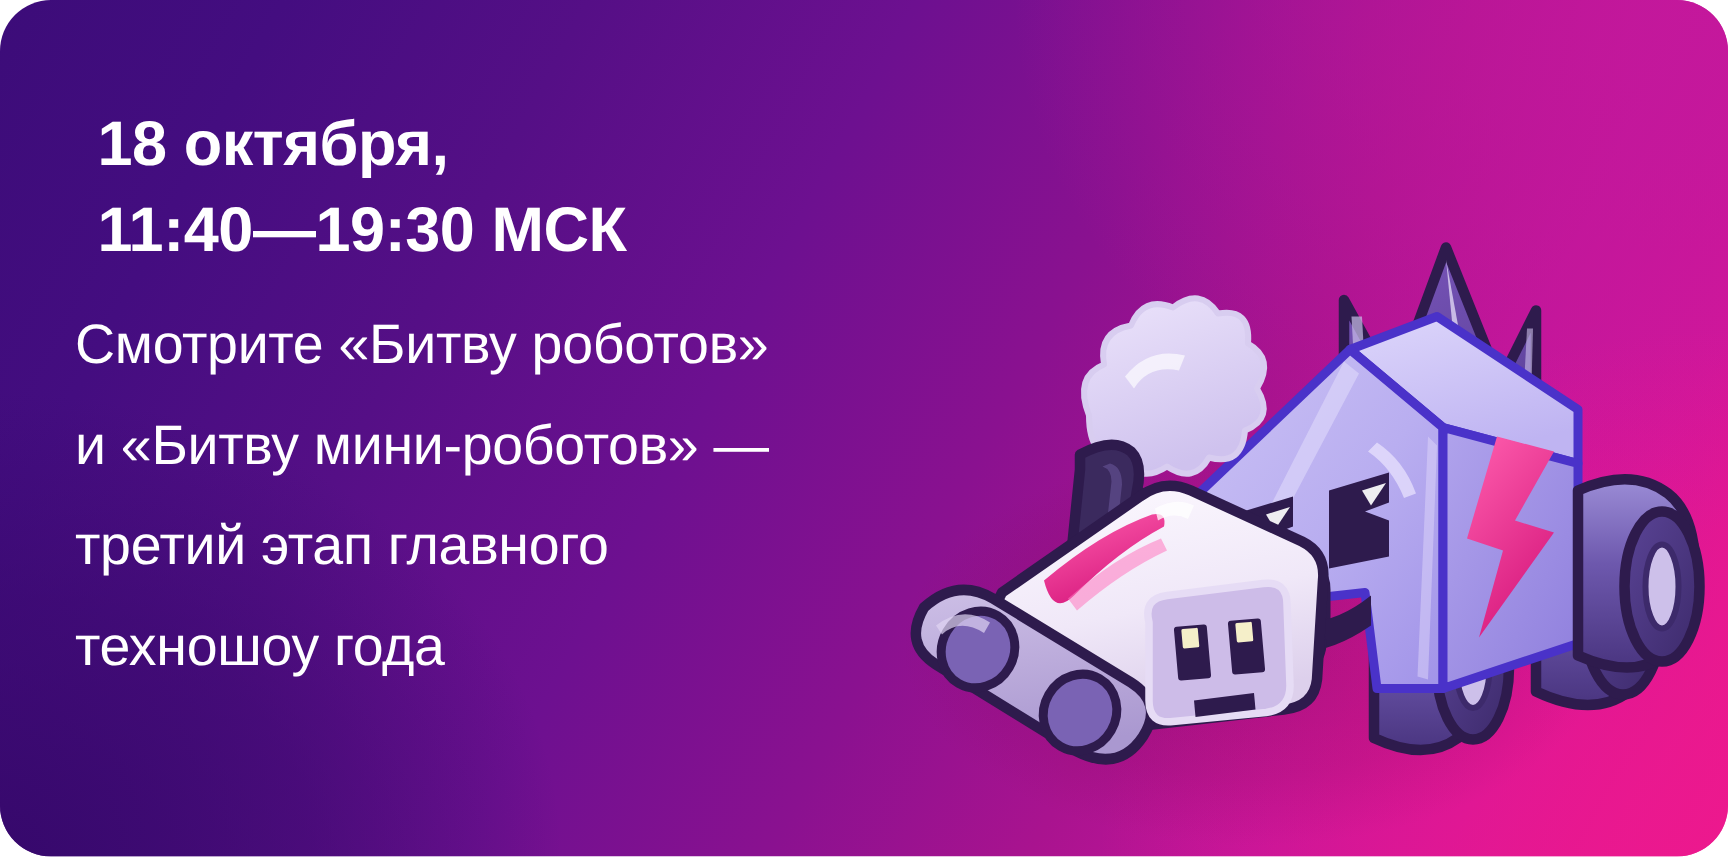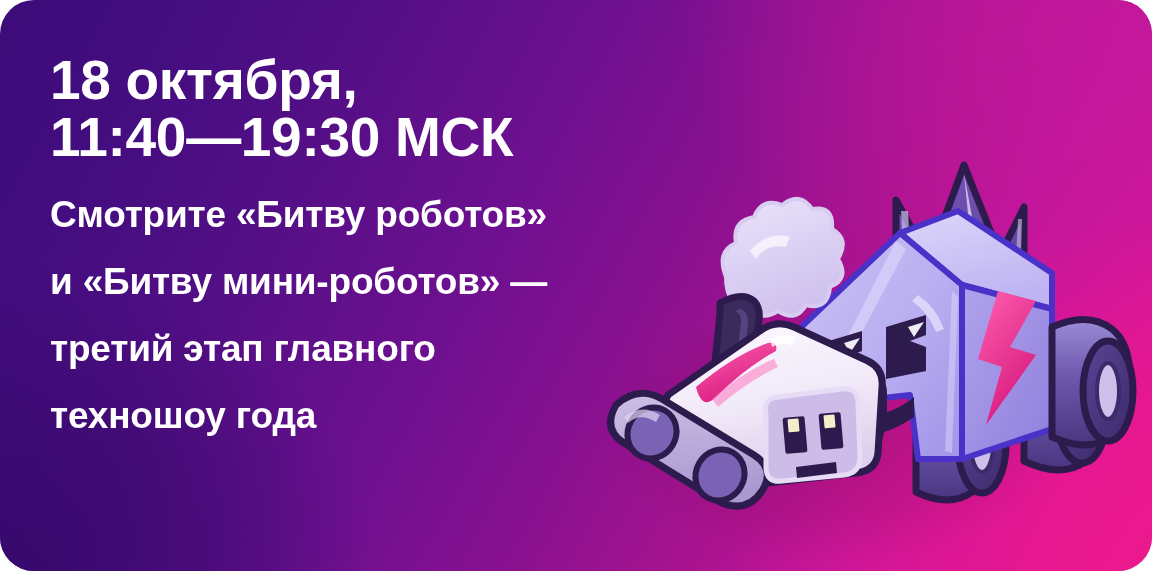--- a/index.html
+++ b/index.html
@@ -69,31 +69,31 @@
 
   
   .text-block {
     position: absolute;
     left: 50px;
     top: 52px;
     width: 660px;
   }
   .headline {
     color: #ffffff;
-    font-size: 55px;
+    font-size: 42px;
     font-weight: bold;
     line-height: 57px;
     letter-spacing: -0.3px;
-    margin: 0;
+    margin: 15px;
     white-space: pre-line;
   }
   .subhead {
     color: #ffffff;
     font-size: 37px;
-    font-weight: bold;
+    font-weight: normal;
     line-height: 67px;
     letter-spacing: -0.2px;
     margin: 15px 0 0 0;
     white-space: pre-line;
   }
 
   
   .illustration {
     position: absolute;
     left: 600px;

